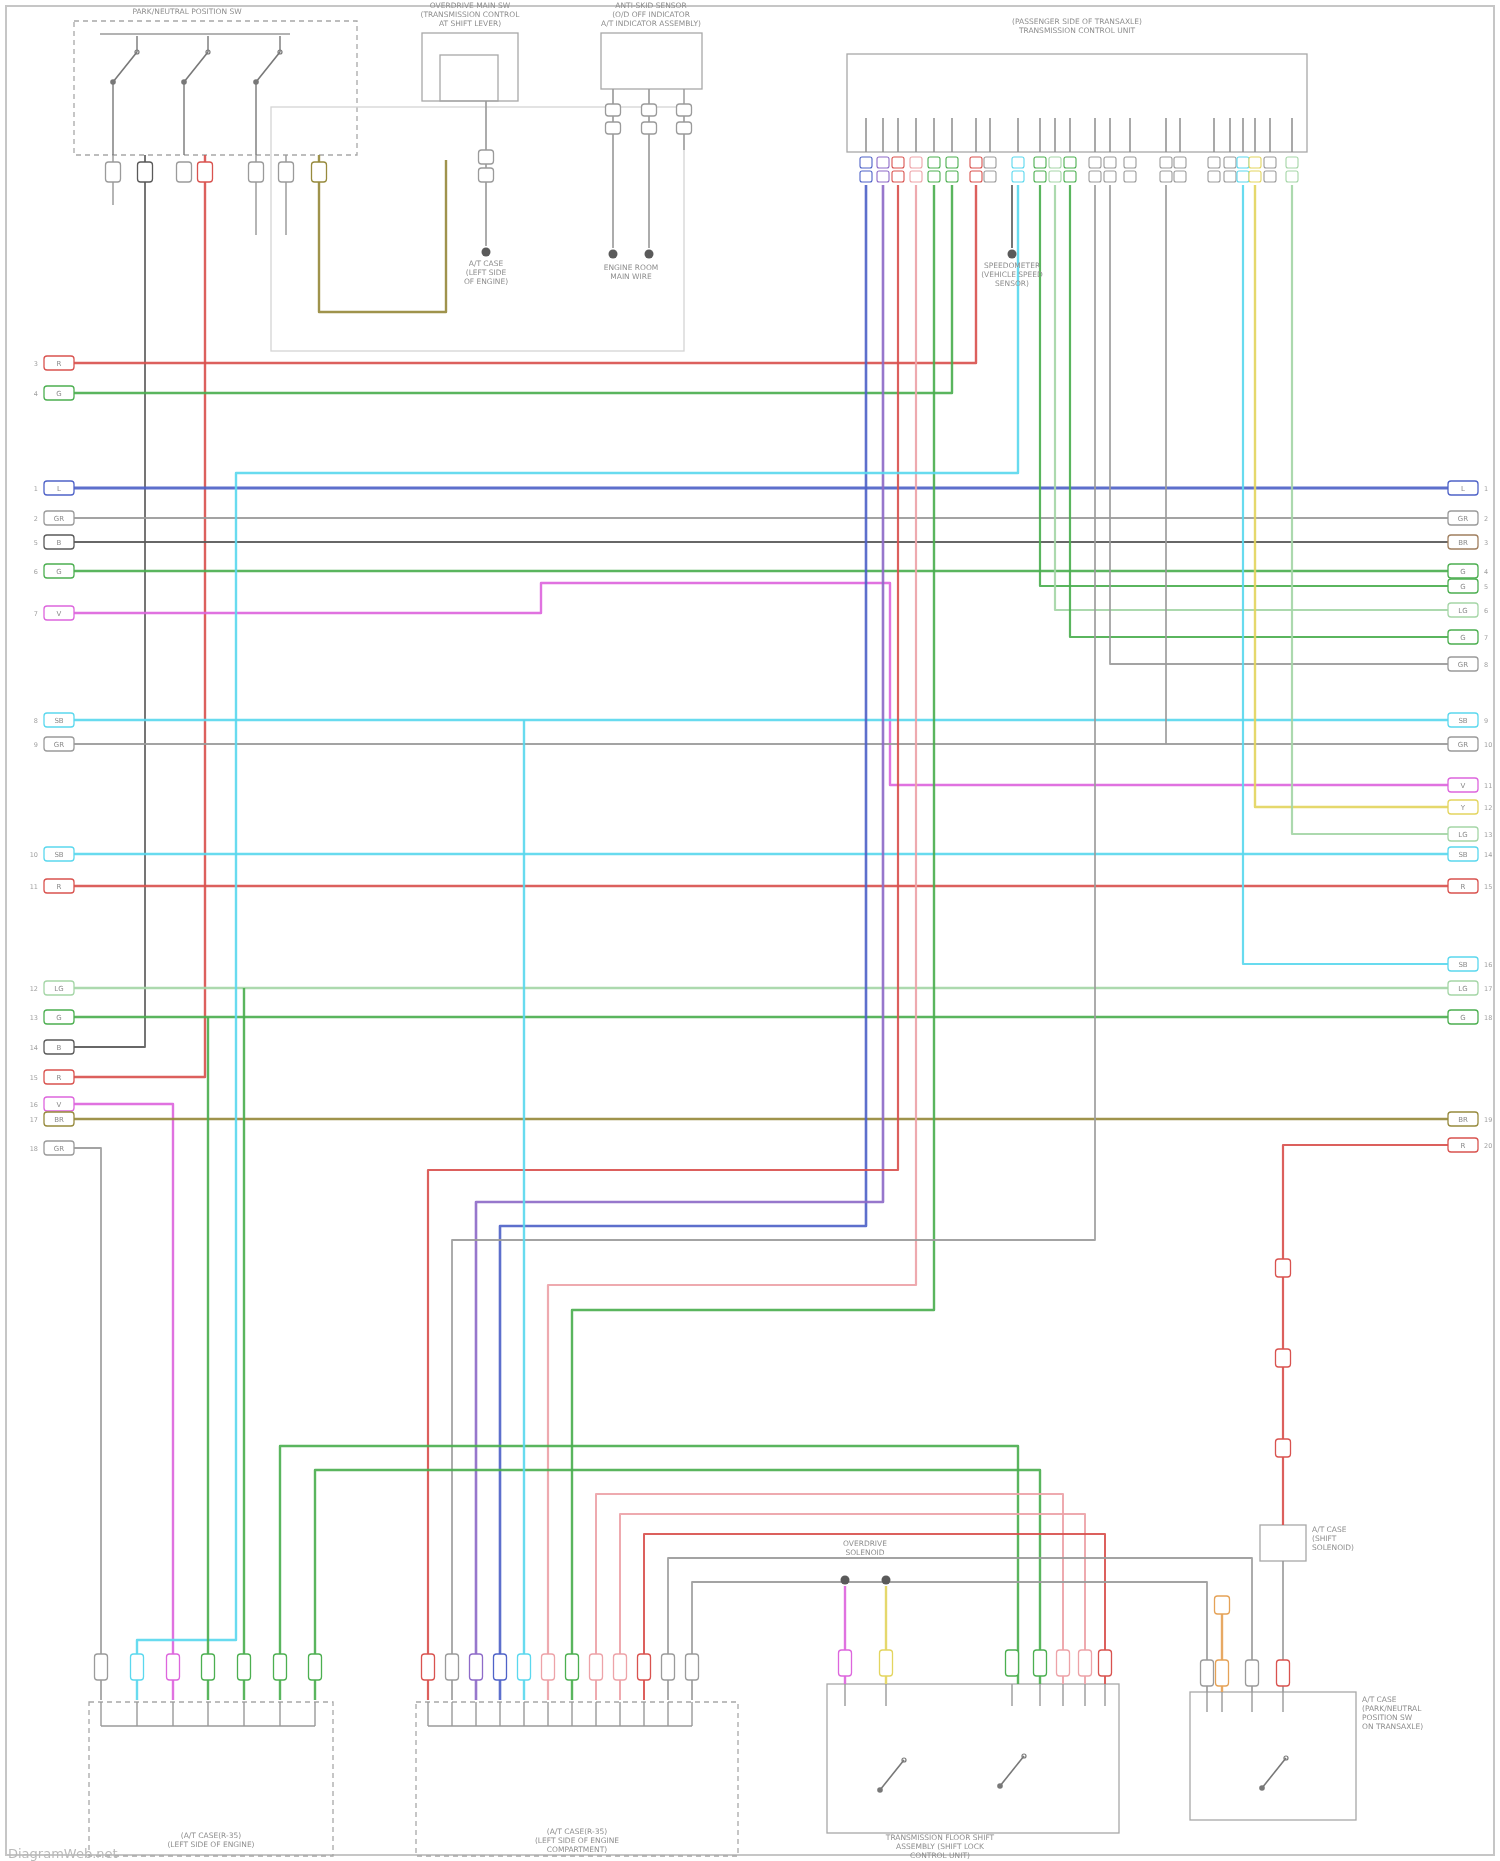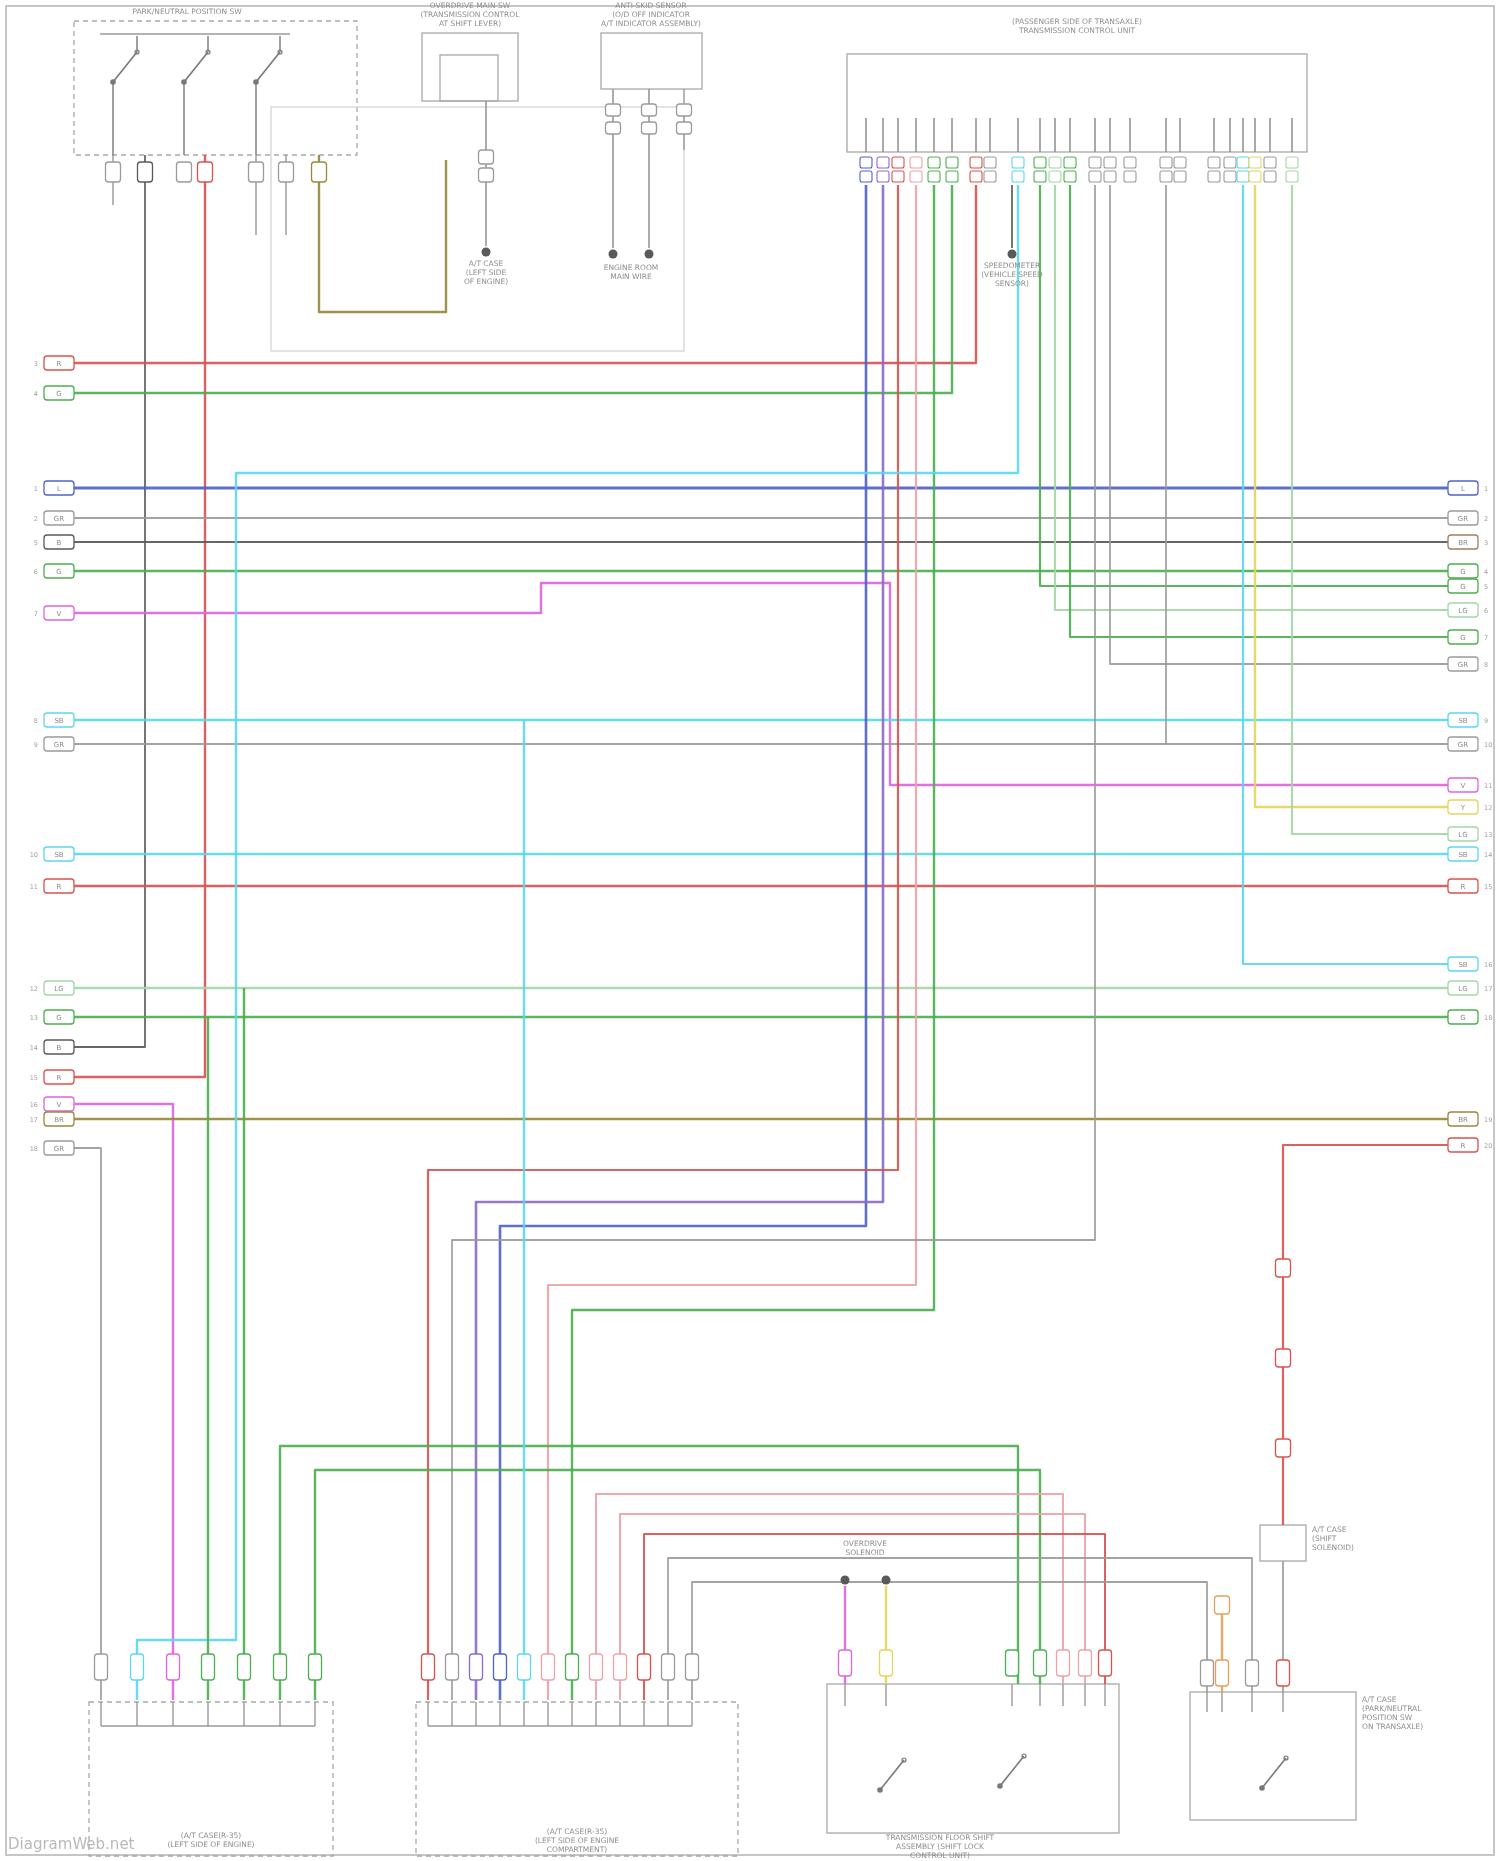--- a/index.html
+++ b/index.html
@@ -1,20 +1,20 @@
 <!DOCTYPE html>
 <html><head>
 <meta charset="utf-8">
 <style>
   html,body{margin:0;padding:0;background:#ffffff;}
   .page{position:relative;width:1500px;height:1861px;background:#ffffff;overflow:hidden;
         font-family:"DejaVu Sans", sans-serif;}
   .soft{filter:blur(0.35px);}
   svg text{font-family:"DejaVu Sans", sans-serif;}
-  .watermark{position:absolute;left:8px;bottom:8px;font-size:15px;color:#b9b9b9;text-align:right;}
+  .watermark{position:absolute;left:8px;bottom:0;font-size:13px;color:#b9b9b9;text-align:right;}
 </style>
 </head>
 <body>
 
 <div class="page">
   <div class="soft">
     <svg width="1500" height="1861" viewBox="0 0 1500 1861">
         <rect x="6" y="6" width="1488" height="1849" fill="none" stroke="#c6c6c6" stroke-width="2"></rect>
         <rect x="74" y="21" width="283" height="134" fill="none" stroke="#a8a8a8" stroke-width="1.3" stroke-dasharray="5 4"></rect>
         <rect x="271" y="107" width="413" height="244" fill="none" stroke="#d4d4d4" stroke-width="1.3"></rect>

